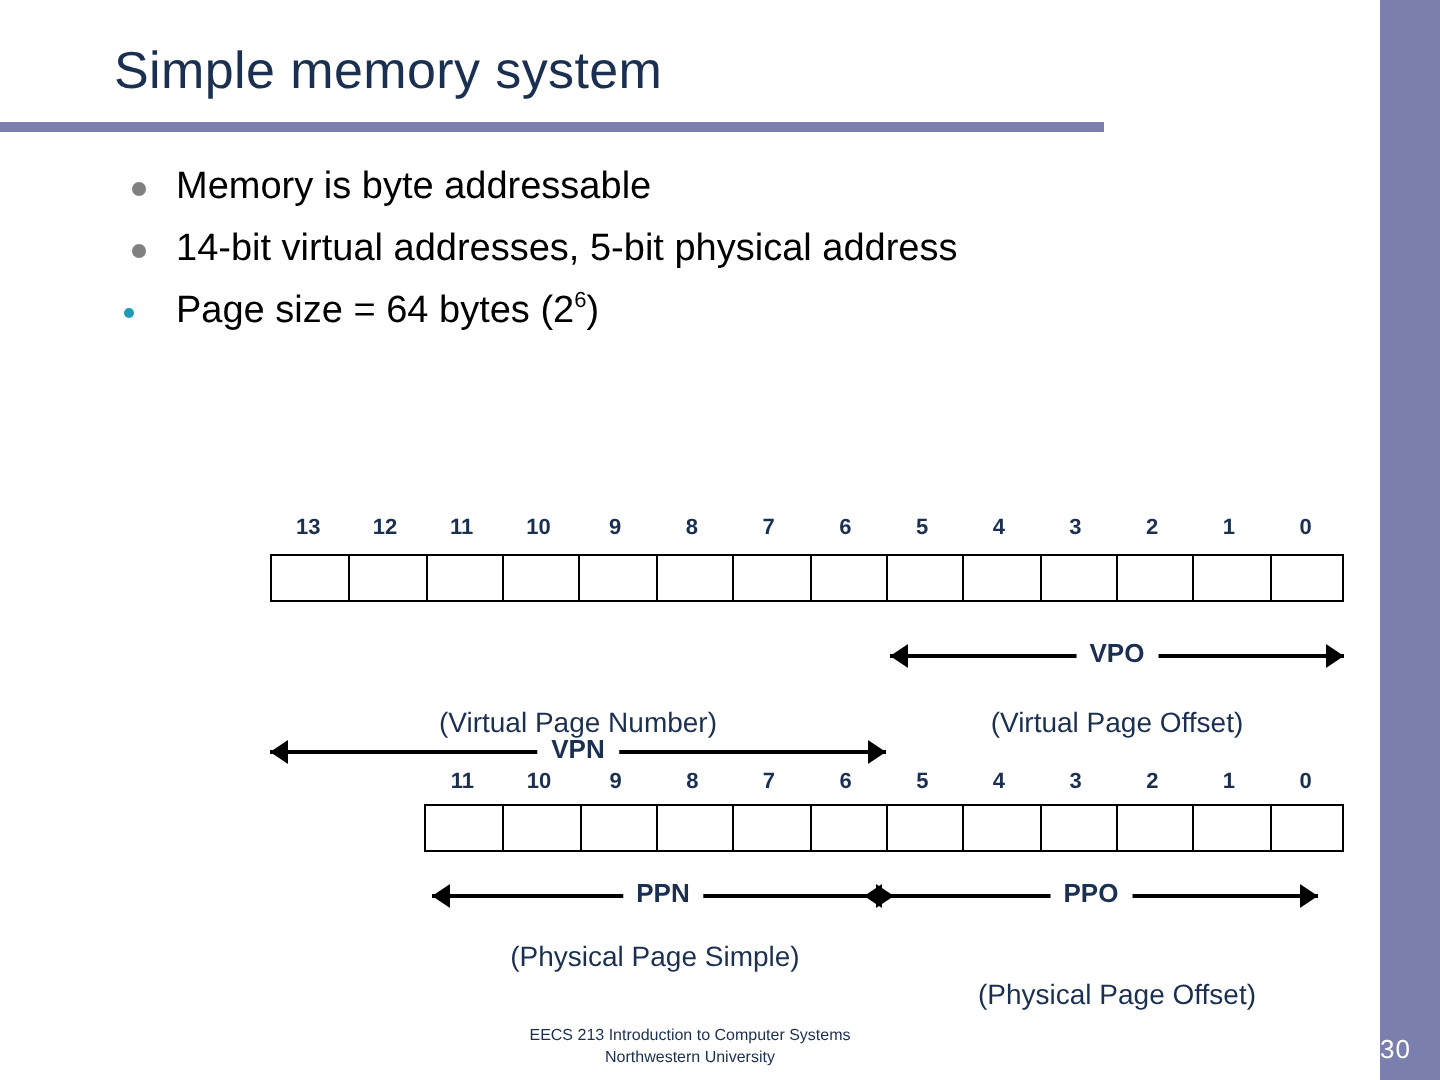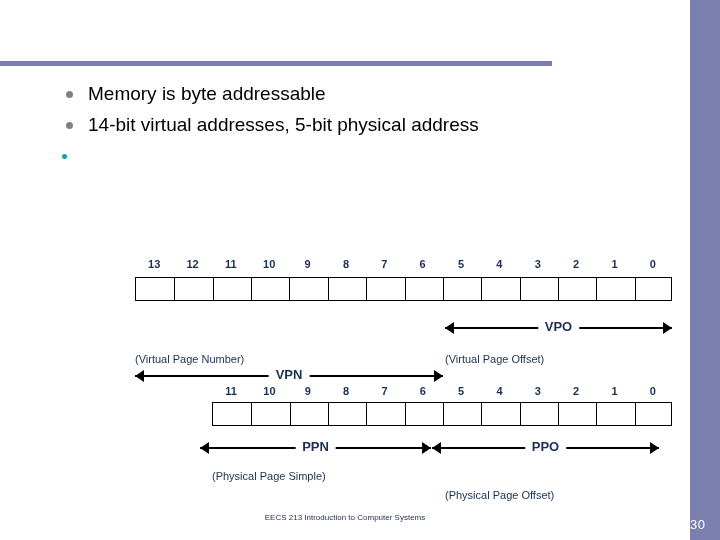--- a/index.html
+++ b/index.html
@@ -175,21 +175,22 @@
     padding: 0 7px;
     font-size: 13px;
     font-weight: bold;
     color: #1b3050;
     font-family: "Liberation Sans", sans-serif;
     white-space: nowrap;
     line-height: 18px;
   }
   .subcaption {
     position: absolute;
-    font-size: 11px;
+    text-align: center;
+    font-size: 14px;
     color: #1b3050;
     font-family: "Liberation Sans", sans-serif;
     white-space: nowrap;
   }
 
   
   .footer {
     position: absolute;
     left: 0;
     top: 512px;
@@ -202,37 +203,39 @@
   }
 </style>
 </head>
 <body>
 
 <div id="slide">
 
   <div class="side-bar"></div>
   <div class="page-number">30</div>
 
+  <div class="title">Simple memory system</div>
   <div class="title-rule"></div>
 
   <div class="bullets">
 
     <div class="bullet-row">
       <span class="marker"></span>
       <span class="btext">Memory is byte addressable</span>
     </div>
 
 
     <div class="bullet-row">
       <span class="marker"></span>
       <span class="btext">14-bit virtual addresses, 5-bit physical address</span>
     </div>
 
     <div class="bullet-row sub">
       <span class="marker"></span>
+      <span class="btext"><span>Page size = 64 bytes (2</span><sup>6</sup><span>)</span></span>
     </div>
 
   </div>
 
   <div class="diagram">
     <div class="bitlabels" id="va-labels" style="left:135px; top:258px; width:537px;">
         <span style="left: 0px; width: 38.3571px;">13</span>
         <span style="left: 38.3571px; width: 38.3571px;">12</span>
         <span style="left: 76.7143px; width: 38.3571px;">11</span>
         <span style="left: 115.071px; width: 38.3571px;">10</span>
@@ -302,34 +305,35 @@
         <i style="left: 153.333px;"></i>
         <i style="left: 191.667px;"></i>
         <i style="left: 230px;"></i>
         <i style="left: 268.333px;"></i>
         <i style="left: 306.667px;"></i>
         <i style="left: 345px;"></i>
         <i style="left: 383.333px;"></i>
         <i style="left: 421.667px;"></i>
       </div>
 
-    <div class="arrowline" style="left:200px; top:441px; width:231px;">
+    <div class="arrowline" style="left:216px; top:441px; width:231px;">
       <div class="shaft"></div>
       <div class="head left"></div>
       <div class="head right"></div>
       <div class="caption">PPN</div>
     </div>
     <div class="arrowline" style="left:432px; top:441px; width:227px;">
       <div class="shaft"></div>
       <div class="head left"></div>
       <div class="head right"></div>
       <div class="caption">PPO</div>
     </div>
 
     <div class="subcaption" style="left:212px; top:470px; width:231px;">(Physical Page Simple)</div>
     <div class="subcaption" style="left:445px; top:489px; width:227px;">(Physical Page Offset)</div>
   </div>
 
   <div class="footer">
     <div>EECS 213 Introduction to Computer Systems</div>
+    <div>Northwestern University</div>
   </div>
 
 </div>
 
 </body></html>

